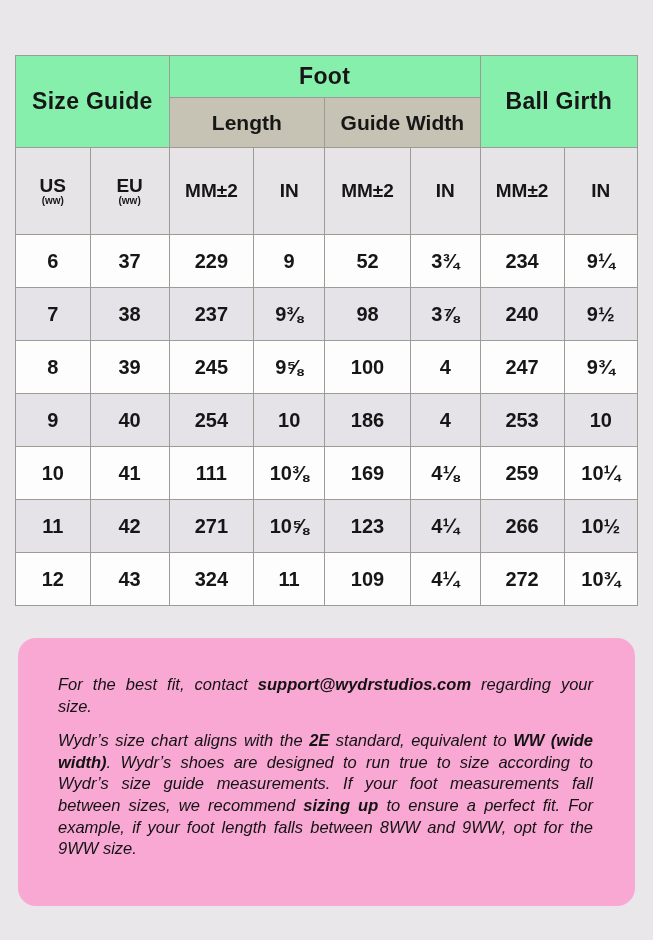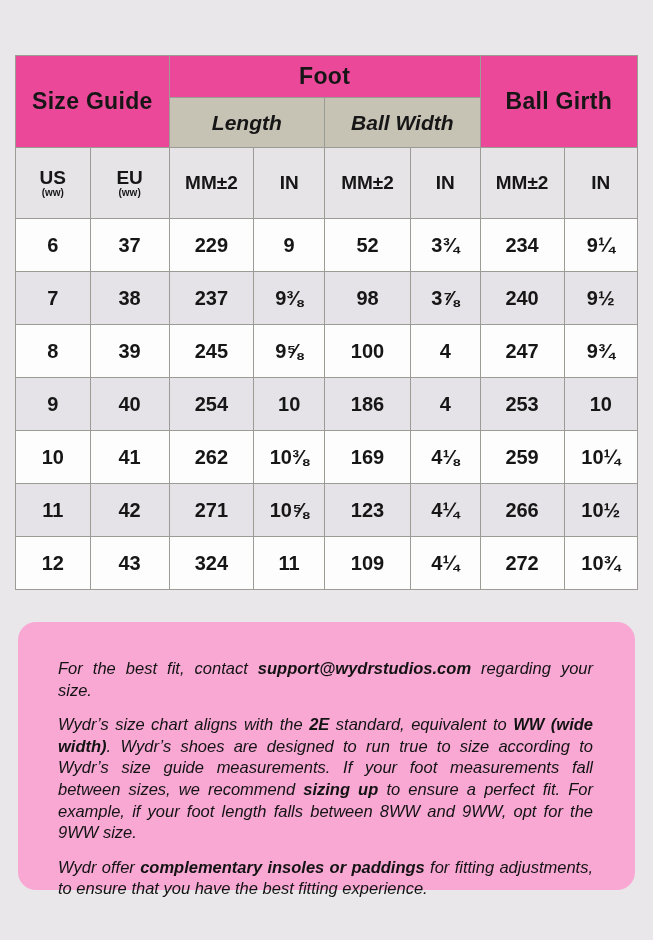--- a/index.html
+++ b/index.html
@@ -23,33 +23,32 @@
     border-collapse: collapse;
     table-layout: fixed;
   }
   table.size-table th, table.size-table td {
     border: 1px solid #9c9c97;
     text-align: center;
     vertical-align: middle;
     padding: 0;
   }
   th.group-hdr {
-    background: #ec4899;
+    background: #86efac;
     font-weight: 700;
     font-size: 23px;
     letter-spacing: 0.3px;
   }
   tr.row-foot   { height: 42px; }
   tr.row-sub1   { height: 50px; }
-  tr.row-sub2   { height: 71px; }
+  tr.row-sub2   { height: 87px; }
   th.sub-group {
     background: #c6c3b4;
     font-weight: 700;
     font-size: 21px;
-    font-style: italic;
   }
   tr.row-sub2 th {
     background: #e6e4e7;
     font-weight: 700;
     font-size: 19px;
     line-height: 1.05;
   }
   .unit-sub {
     display: block;
     font-size: 10px;
@@ -103,21 +102,21 @@
         <col style="width:11.8%">
     </colgroup>
     <thead>
       <tr class="row-foot">
         <th class="group-hdr" colspan="2" rowspan="2">Size Guide</th>
         <th class="group-hdr" colspan="4">Foot</th>
         <th class="group-hdr" colspan="2" rowspan="2">Ball Girth</th>
       </tr>
       <tr class="row-sub1">
         <th class="sub-group" colspan="2">Length</th>
-        <th class="sub-group" colspan="2">Ball Width</th>
+        <th class="sub-group" colspan="2">Guide Width</th>
       </tr>
       <tr class="row-sub2">
         <th><span>US</span><span class="unit-sub">(ww)</span></th>
         <th><span>EU</span><span class="unit-sub">(ww)</span></th>
         <th>MM±2</th>
         <th>IN</th>
         <th>MM±2</th>
         <th>IN</th>
         <th>MM±2</th>
         <th>IN</th>
@@ -160,21 +159,21 @@
           <td>254</td>
           <td>10</td>
           <td>186</td>
           <td>4</td>
           <td>253</td>
           <td>10</td>
       </tr>
       <tr>
         <td>10</td>
           <td>41</td>
-          <td>262</td>
+          <td>111</td>
           <td>10⅜</td>
           <td>169</td>
           <td>4⅛</td>
           <td>259</td>
           <td>10¼</td>
       </tr>
       <tr class="alt">
         <td>11</td>
           <td>42</td>
           <td>271</td>
@@ -194,14 +193,13 @@
           <td>272</td>
           <td>10¾</td>
       </tr>
     </tbody>
   </table>
 </div>
 
 <div class="note-box">
   <p><span>For the best fit, contact </span><b>support@wydrstudios.com</b><span> regarding your size.</span></p>
   <p><span>Wydr’s size chart aligns with the </span><b>2E</b><span> standard, equivalent to </span><b>WW (wide width)</b><span>. Wydr’s shoes are designed to run true to size according to Wydr’s size guide measurements. If your foot measurements fall between sizes, we recommend </span><b>sizing up</b><span> to ensure a perfect fit. For example, if your foot length falls between 8WW and 9WW, opt for the 9WW size.</span></p>
-  <p><span>Wydr offer </span><b>complementary insoles or paddings</b><span> for fitting adjustments, to ensure that you have the best fitting experience.</span></p>
 </div>
 
 </body></html>

